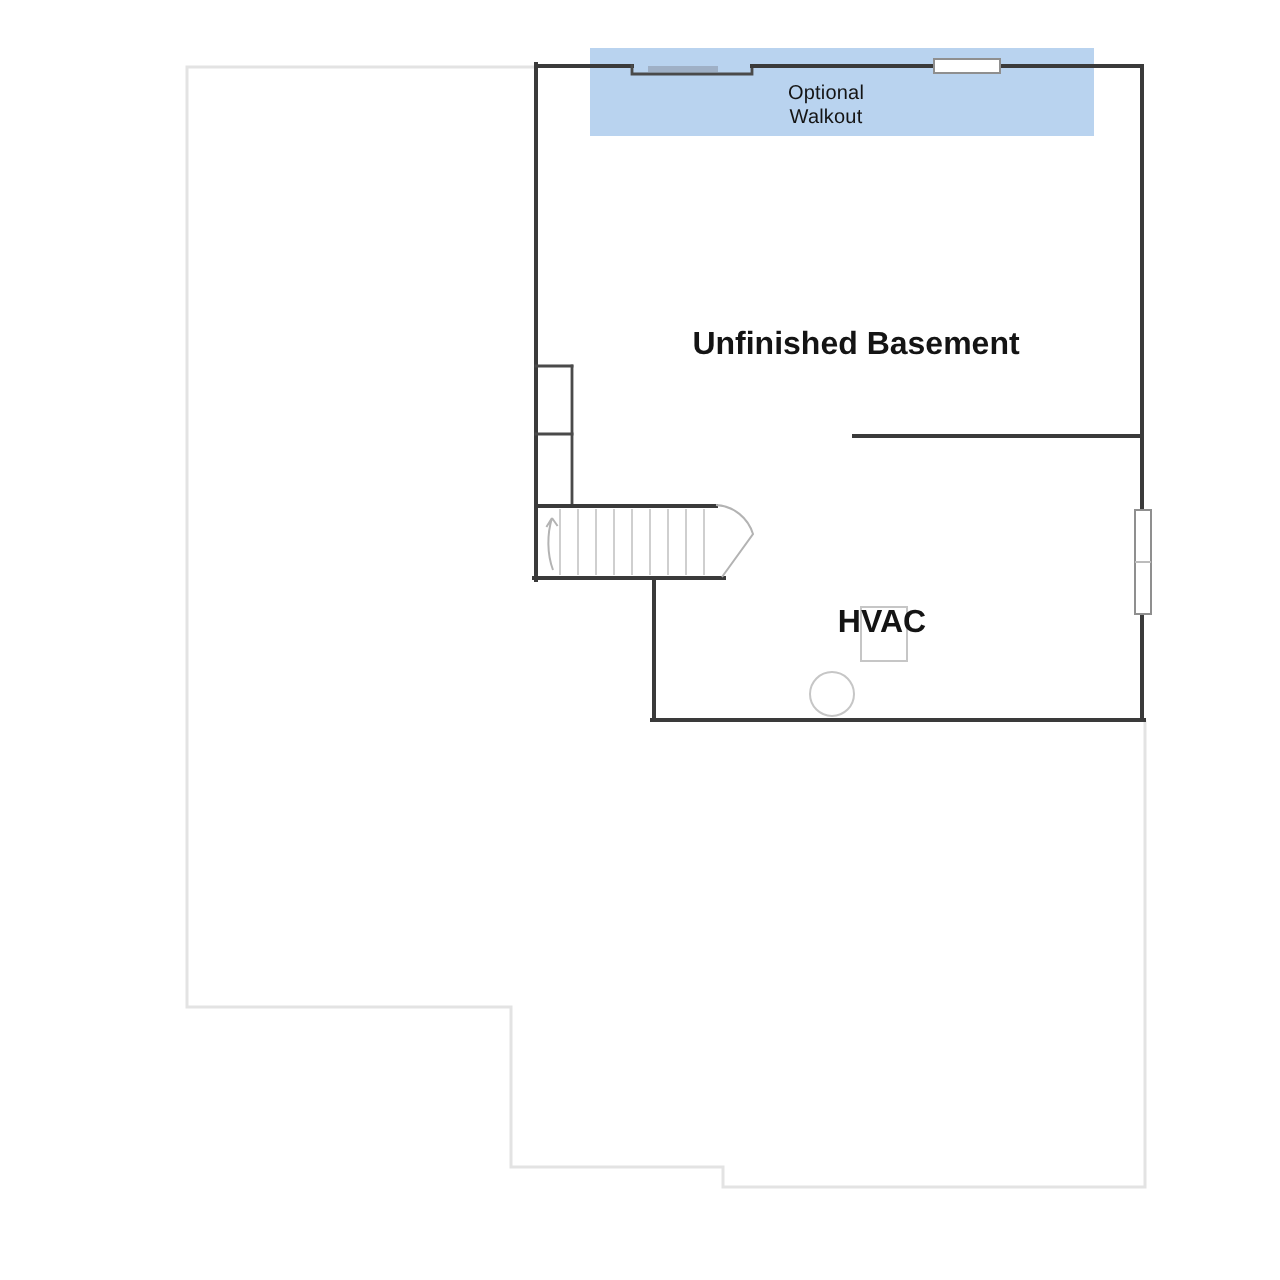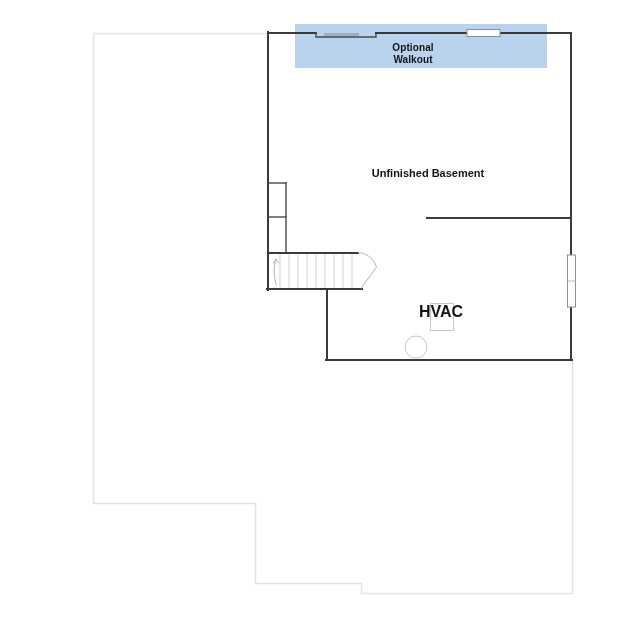--- a/index.html
+++ b/index.html
@@ -10,22 +10,22 @@
   .wall-thin{stroke:#4a4a4a;stroke-width:1.4;fill:none;stroke-linecap:square;}
   .outline{stroke:#e3e3e3;stroke-width:1.5;fill:none;stroke-linecap:square;}
   .step{stroke:#cfcfcf;stroke-width:1;}
   .stair-detail{stroke:#b3b3b3;stroke-width:1;fill:none;}
   .fixture{stroke:#c6c6c6;stroke-width:1;fill:none;}
   .window-rect{fill:#ffffff;stroke:#8f8f8f;stroke-width:1;}
   .window-tick{stroke:#bcbcbc;stroke-width:1;}
   .glazing{stroke:#9fb0c6;stroke-width:3;}
   .label{position:absolute;color:#141414;transform:translate(-50%,-50%);
          text-align:center;white-space:pre-line;}
-  .label-walkout{font-size:10px;line-height:11.5px;font-weight:bold;letter-spacing:0.1px;}
-  .label-room{font-size:11px;font-weight:bold;}
+  .label-walkout{font-size:10px;line-height:11.5px;font-weight:normal;letter-spacing:0.1px;}
+  .label-room{font-size:16px;font-weight:bold;}
   .label-hvac{font-size:16px;font-weight:bold;}
 </style>
 </head>
 <body>
 
 <div id="canvas">
   <svg id="plan-svg" width="640" height="640" viewBox="0 0 640 640">
 
     <rect x="295" y="24" width="252" height="44" fill="#b9d3ef"></rect>
 

